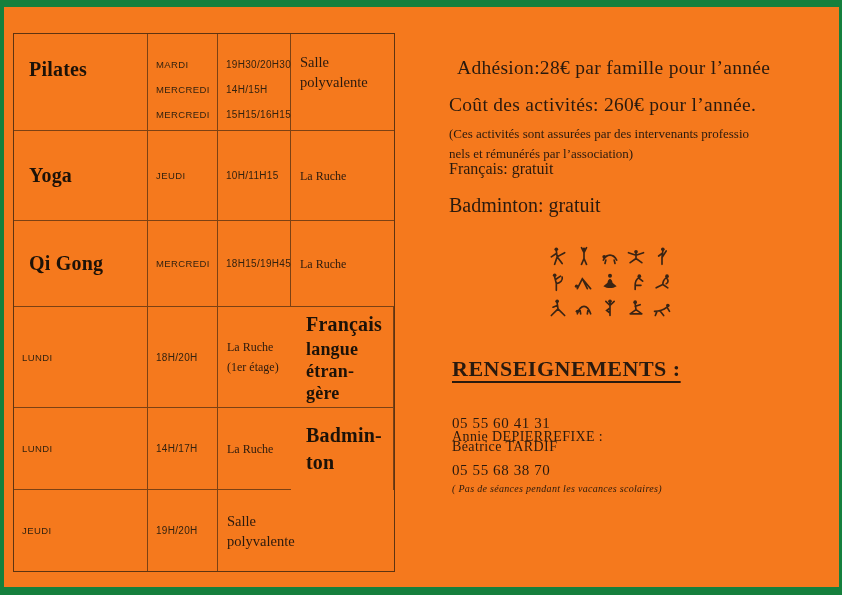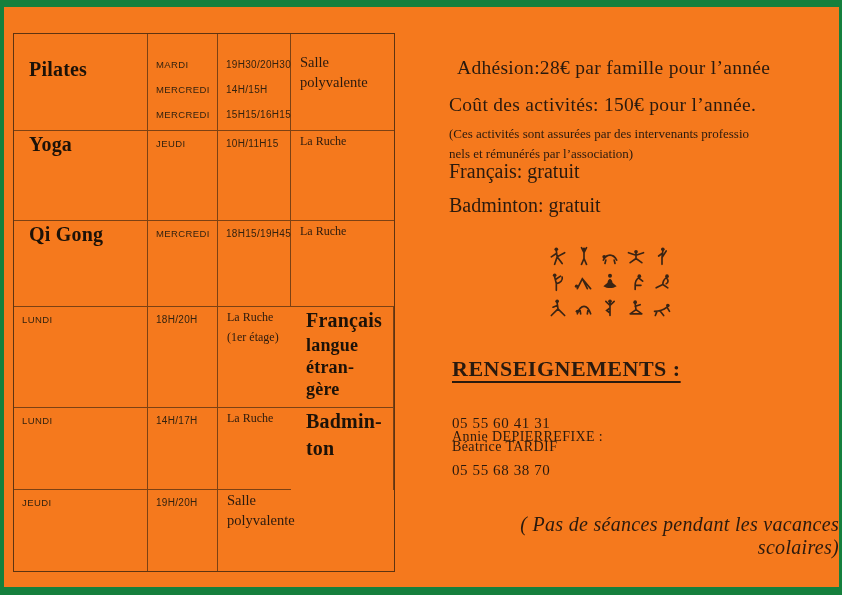--- a/index.html
+++ b/index.html
@@ -11,21 +11,21 @@
 
   
   .activities-table {
     position:absolute; left:9px; top:26px;
     display:grid;
     grid-template-columns:134px 70px 73px 103px;
     grid-template-rows:97px 90px 86px 101px 82px 81px;
     border:1px solid rgba(43,28,14,0.75);
   }
   .cell {
-    display:flex; flex-direction:column; 
+    display:flex; flex-direction:column; justify-content:center;
     border-right:1px solid rgba(43,28,14,0.6);
     border-bottom:1px solid rgba(43,28,14,0.6);
     color:#2a1a0e;
   }
   .cell.no-r { border-right:none; }
   .cell.no-b { border-bottom:none; }
 
   .cell.name { padding-left:15px; }
   .act-line { display:block; font-weight:bold; color:#1c1208; font-size:20px; line-height:27px; letter-spacing:0.2px; }
   .act-line.sub { font-size:18px; line-height:22px; }
@@ -39,39 +39,39 @@
   .cell.loc.big .loc-line { font-size:14.5px; }
 
   .row-top { justify-content:flex-start; padding-top:18px; }
   .cell.name.row-top { padding-top:22px; }
 
   
   .abs { position:absolute; color:#2a1a0e; }
   .adhesion-line  { left:445px; top:50px;  font-size:19.5px; letter-spacing:0.3px;margin-left:8px; }
   .cost-line      { left:445px; top:87px;  font-size:19.5px; letter-spacing:0.3px; }
   .cost-note      { left:445px; top:117px; font-size:13px; line-height:20px; }
-  .francais-line  { left:445px; top:153px; font-size:20px; }
+  .francais-line  { left:445px; top:153px; font-size:16px; }
   .badminton-line { left:445px; top:187px; font-size:20px; }
 
   .poses-grid {
     position:absolute; left:541px; top:236px;
     display:grid; grid-template-columns:repeat(5,26px); grid-template-rows:repeat(3,26px);
   }
   .pose { display:flex; align-items:center; justify-content:center; }
   .pose svg { width:20px; height:20px; stroke:#3a2414; stroke-width:2; fill:none; stroke-linecap:round; }
   .pose svg .solid { fill:#3a2414; stroke:none; }
 
   .rens-title { left:448px; top:349px; font-size:22px; font-weight:600; letter-spacing:0.5px;
                 text-decoration:underline; text-underline-offset:5px; text-decoration-thickness:1.5px; }
   .contact-name  { left:448px; top:385px; font-size:14px; letter-spacing:0.4px;margin-top:37px; }
   .contact-phone { left:448px; top:408px; font-size:15px; letter-spacing:0.6px; }
   .contact-name2 { left:448px; top:432px; font-size:14px; letter-spacing:0.4px; }
   .contact-phone2{ left:448px; top:455px; font-size:15px; letter-spacing:0.6px; }
 
-  .footer-note { left:448px; top:506px; font-size:20px; font-style:italic; letter-spacing:0.3px;text-align:right; }
+  .footer-note { left:448px; top:476px; font-size:10px; font-style:italic; letter-spacing:0.3px; }
 </style>
 </head>
 <body>
 
 <div class="page">
   <div class="sheet">
 
     <div class="activities-table">
 
       <div class="cell name row-top">
@@ -152,21 +152,21 @@
       </div>
       <div class="cell times no-b">
         <span class="time-line">19H/20H</span>
       </div>
       <div class="cell loc big no-r no-b">
         <span class="loc-line">Salle polyvalente</span>
       </div>
     </div>
 
     <div class="abs adhesion-line">Adhésion:28€ par famille pour l’année</div>
-    <div class="abs cost-line">Coût des activités: 150€ pour l’année.</div>
+    <div class="abs cost-line">Coût des activités: 260€ pour l’année.</div>
     <div class="abs cost-note">
       <span>(Ces activités sont assurées par des intervenants professio</span><br>
       <span>nels et rémunérés par l’association)</span>
     </div>
     <div class="abs francais-line">Français: gratuit</div>
     <div class="abs badminton-line">Badminton: gratuit</div>
 
     <div class="poses-grid">
       <span class="pose">
         <svg viewBox="0 0 24 24">

